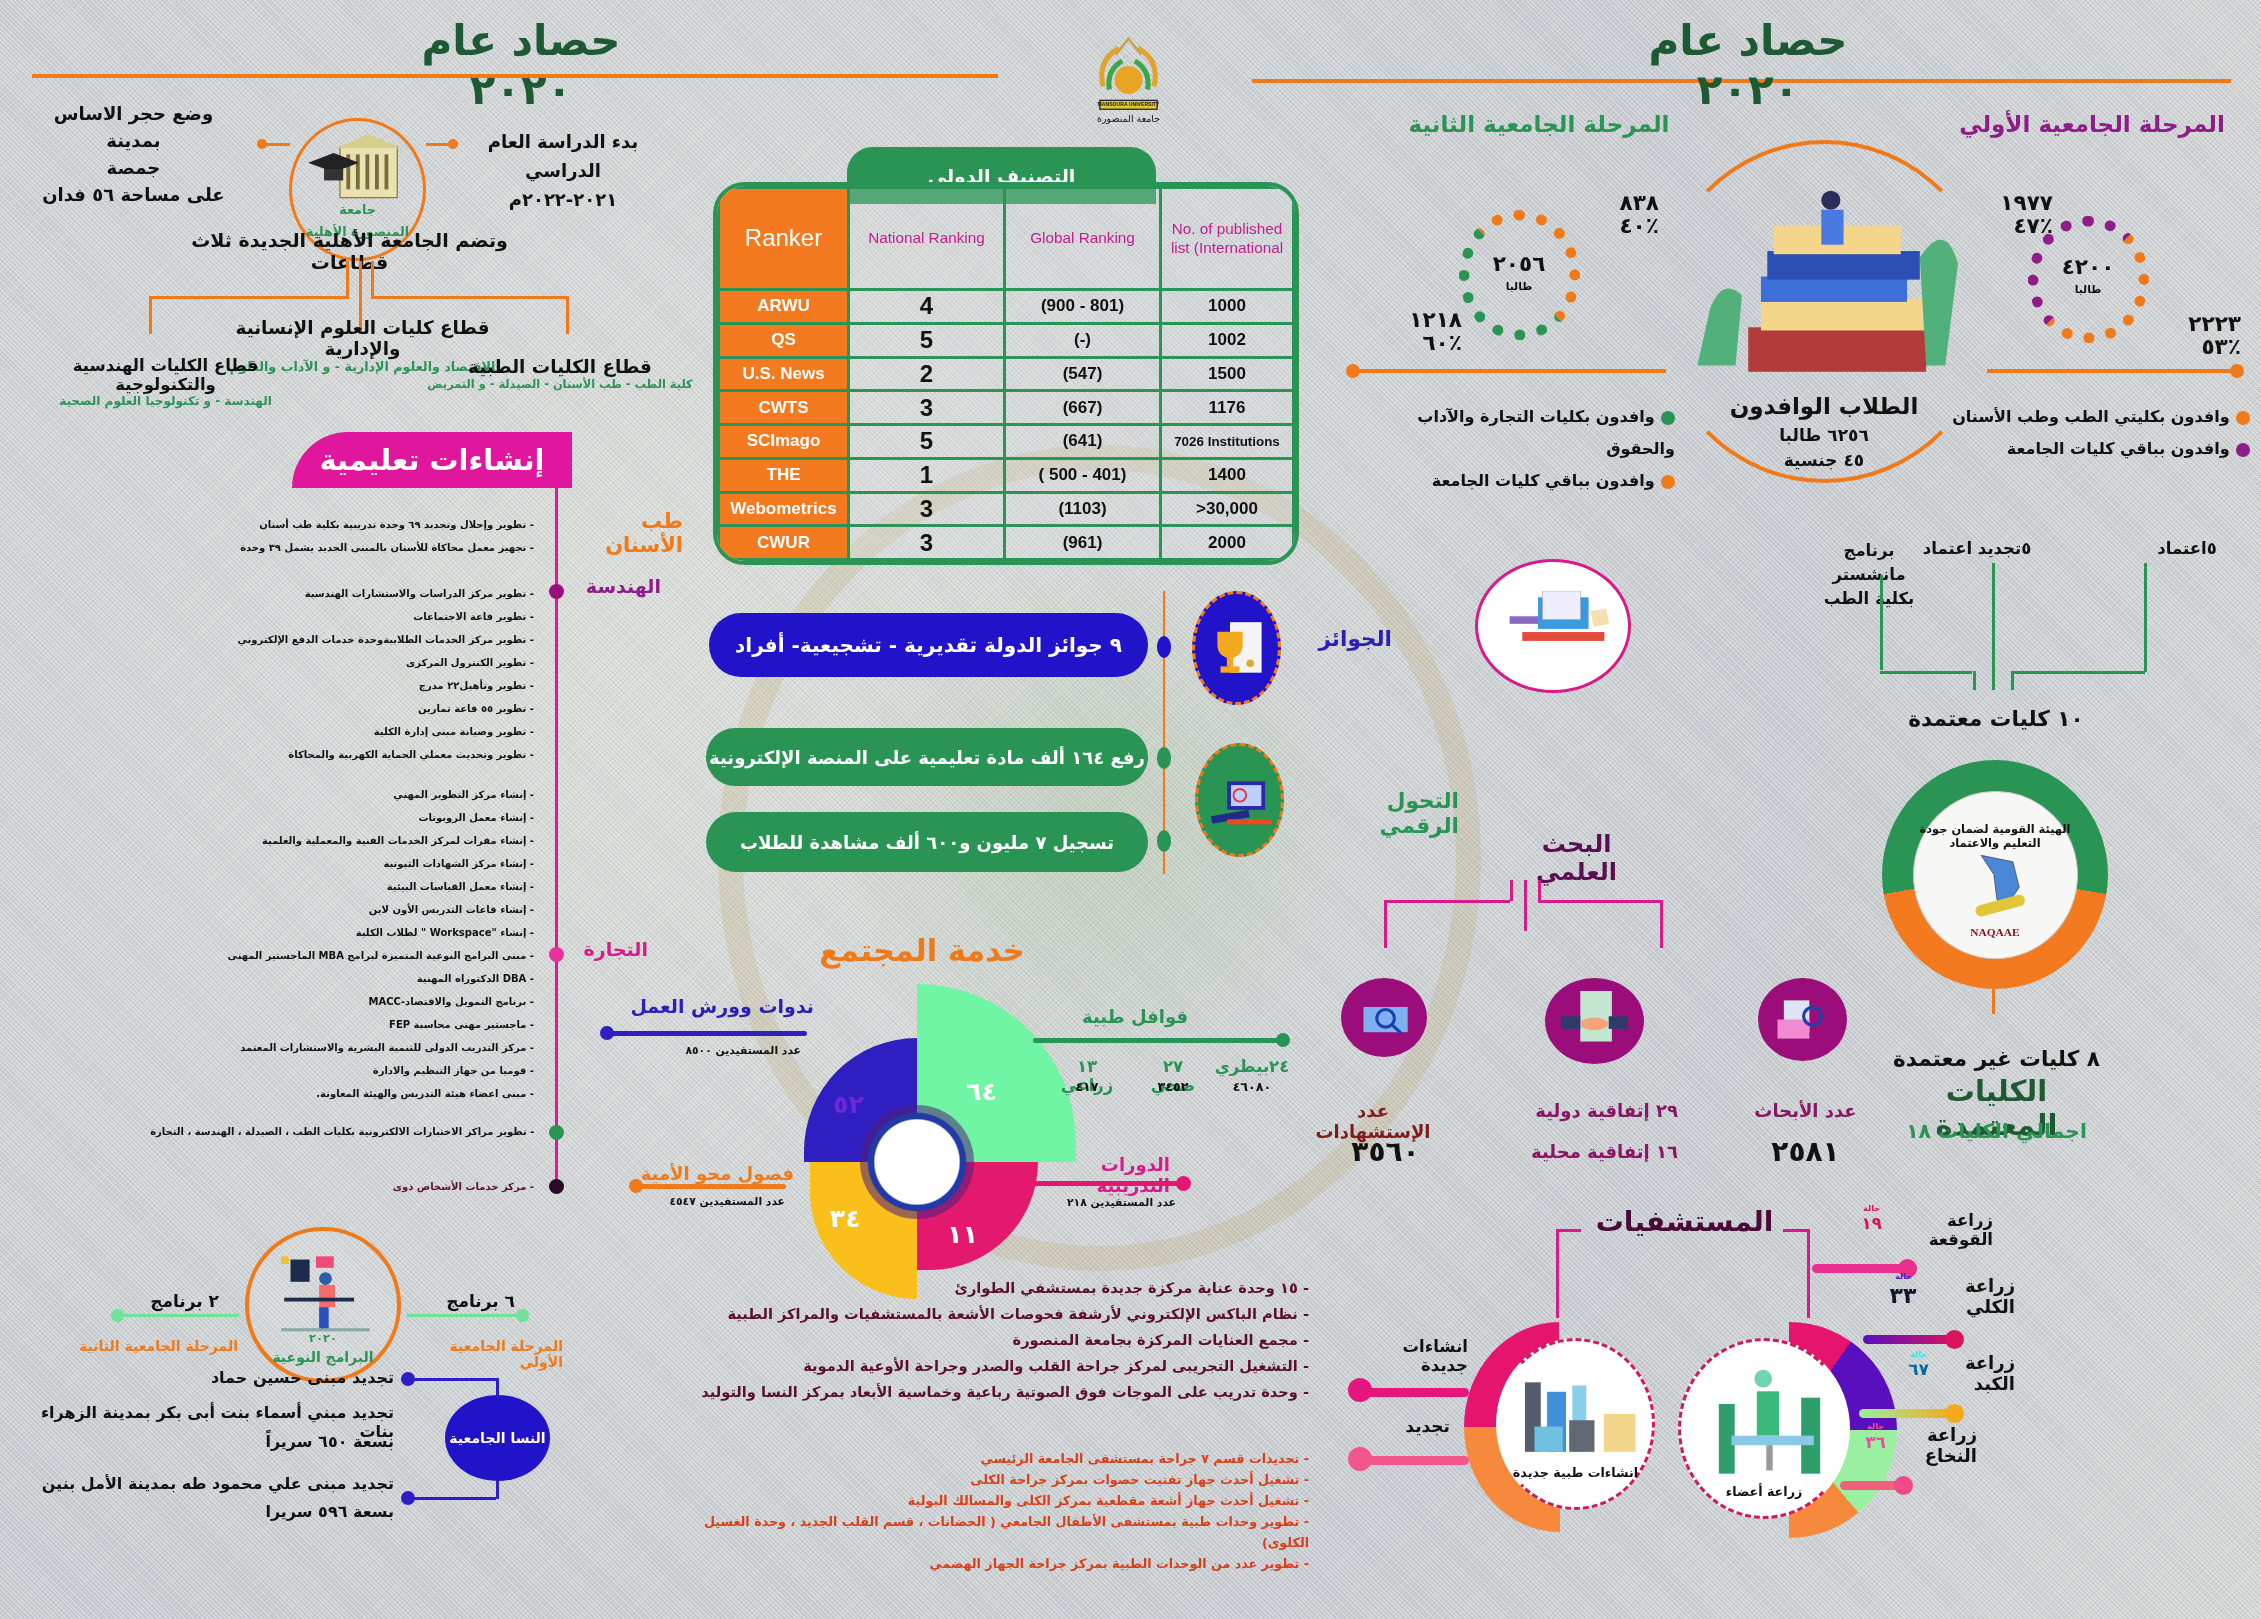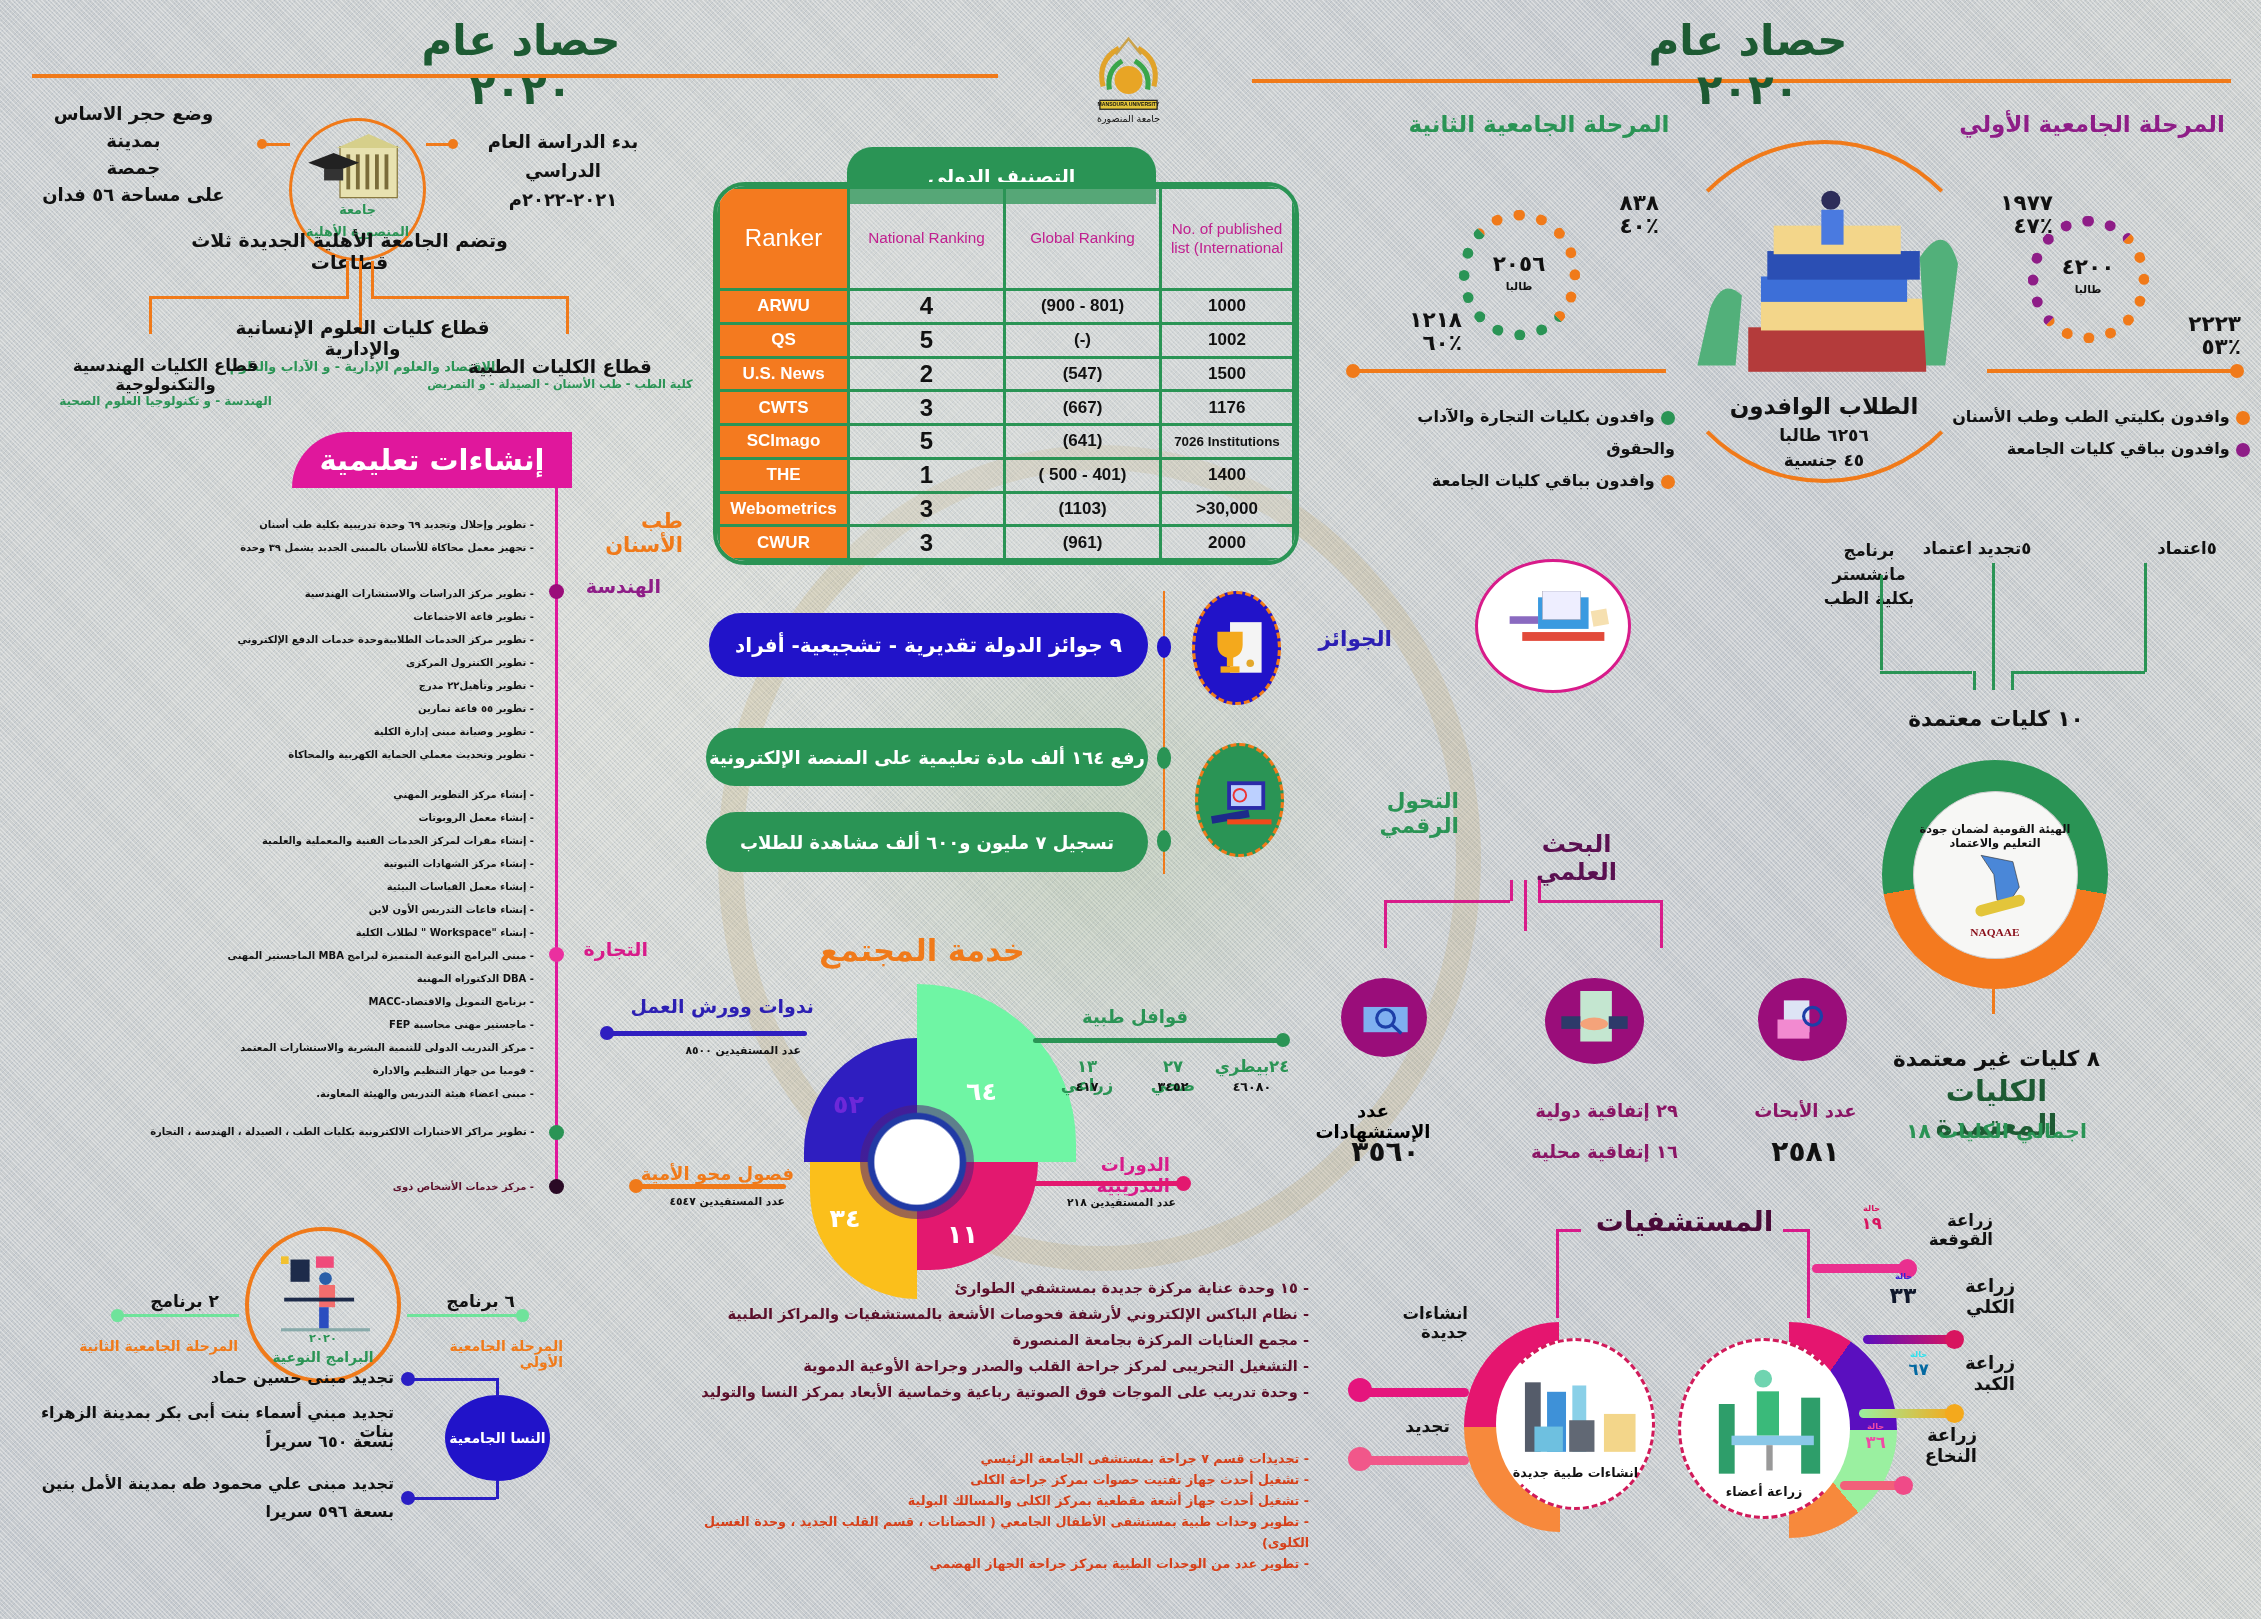--- a/index.html
+++ b/index.html
@@ -475,21 +475,21 @@
     <ellipse cx="52" cy="52" rx="22" ry="10" fill="#f4a37a"></ellipse>
   </svg>
 </div>
 <div class="circ" style="left:1758px;top:978px;width:89px;height:83px;background:#9a0d7a">
   <svg style="position:absolute;left:12.7px;top:16px" width="64" height="51" viewBox="0 0 100 80">
     <rect x="20" y="10" width="40" height="50" fill="#dde4f5"></rect>
     <rect x="10" y="40" width="50" height="30" fill="#f28ad0"></rect>
     <circle cx="65" cy="35" r="14" fill="none" stroke="#1d3fa8" stroke-width="5"></circle>
   </svg>
 </div>
-<div class="abs purple b t-c" style="left:1303px;top:1100px;width:140px;font-size:18px;color:#000000">عدد الإستشهادات</div>
+<div class="abs purple b t-c" style="left:1303px;top:1100px;width:140px;font-size:18px;color:#7f1d1d">عدد الإستشهادات</div>
 <div class="abs b t-c" style="left:1322px;top:1135px;width:127px;font-size:28px">٣٥٦٠</div>
 <div class="abs b" style="left:1500px;top:1100px;width:178px;font-size:18px;color:#8a1565">٢٩ إتفاقية دولية</div>
 <div class="abs b" style="left:1500px;top:1141px;width:178px;font-size:18px;color:#8a1565">١٦ إتفاقية محلية</div>
 <div class="abs b t-c" style="left:1742px;top:1100px;width:127px;font-size:18px;color:#8a1565">عدد الأبحاث</div>
 <div class="abs b t-c" style="left:1742px;top:1135px;width:127px;font-size:28px">٢٥٨١</div>
 
 <div class="abs b t-c" style="left:1589px;top:1205px;width:191px;font-size:28px;color:#4a0a38">المستشفيات</div>
 <div class="line" style="left:1556px;top:1229px;width:25.4px;height:2.5px;background:#d81b8a"></div>
 <div class="line" style="left:1556px;top:1229px;width:2.5px;height:89px;background:#d81b8a"></div>
 <div class="line" style="left:1783px;top:1229px;width:25.4px;height:2.5px;background:#d81b8a"></div>
@@ -500,21 +500,21 @@
   <svg style="position:absolute;left:12.7px;top:35px" width="127" height="79" viewBox="0 0 200 125">
     <rect x="20" y="10" width="25" height="110" fill="#555c6a"></rect>
     <rect x="55" y="25" width="30" height="95" fill="#3e91d8"></rect>
     <rect x="95" y="15" width="22" height="105" fill="#8ad0e8"></rect>
     <rect x="90" y="70" width="40" height="50" fill="#616874"></rect>
     <rect x="145" y="60" width="50" height="60" fill="#f3d68a"></rect>
     <rect x="35" y="80" width="45" height="40" fill="#6ec0e0"></rect>
   </svg>
   <div class="b t-c" style="position:absolute;top:124px;width:100%;font-size:12.7px">انشاءات طبية جديدة</div>
 </div>
-<div class="abs b" style="left:1360px;top:1304px;width:108px;font-size:16.5px">انشاءات جديدة</div>
+<div class="abs b" style="left:1360px;top:1337px;width:108px;font-size:16.5px">انشاءات جديدة</div>
 <div class="line" style="left:1355px;top:1388px;width:114px;height:9px;background:#e5157d;border-radius:4.5px"></div>
 <div class="dot" style="left:1348px;top:1378px;width:24px;height:24px;background:#e5157d"></div>
 <div class="abs b" style="left:1386px;top:1416px;width:64px;font-size:17px">تجديد</div>
 <div class="line" style="left:1355px;top:1456px;width:114px;height:9px;background:#f1578a;border-radius:4.5px"></div>
 <div class="dot" style="left:1348px;top:1447px;width:24px;height:24px;background:#f1578a"></div>
 
 <div class="circ" style="left:1681px;top:1322px;width:216px;height:216px;background:conic-gradient(from 0deg,#e5156f 0 35deg,#5a0fbf 35deg 90deg,#9af0a0 90deg 140deg,#f7893c 140deg 180deg,rgba(0,0,0,0) 180deg)"></div>
 <div class="circ" style="left:1678px;top:1338px;width:172px;height:181px;background:#fff;border:3.2px dashed #d11a5a;border-right-color:transparent">
   <svg style="position:absolute;left:25.4px;top:25.4px" width="127" height="114" viewBox="0 0 200 180">
     <circle cx="90" cy="20" r="14" fill="#6fd4b0"></circle>

